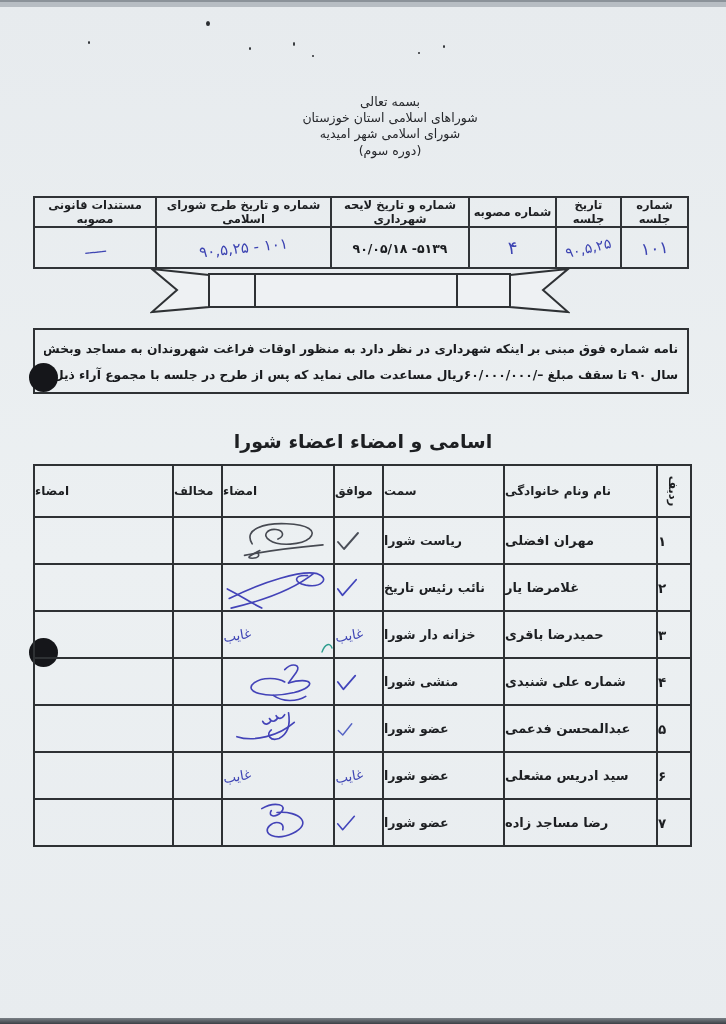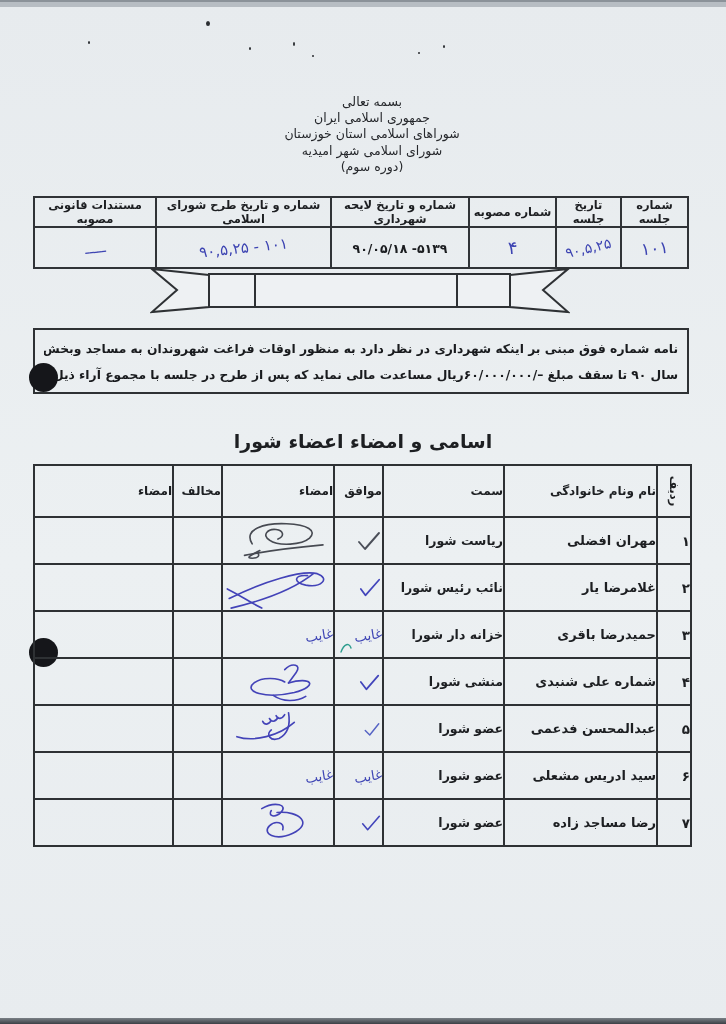--- a/index.html
+++ b/index.html
@@ -7,21 +7,21 @@
     position:relative; width:726px; height:1024px; overflow:hidden;
     background:linear-gradient(180deg,#e7ebee 0%,#ecf0f2 55%,#e8eceF 100%);
     font-family:"DejaVu Sans", sans-serif; color:#1d1f22;
   }
   
   .top-edge{position:absolute;left:0;top:0;width:100%;height:5px;background:#b7bdc3;border-top:2px solid #8b9299;}
   .bottom-edge{position:absolute;left:0;bottom:0;width:100%;height:6px;background:linear-gradient(180deg,#7a8086,#3c4046);}
   .speck{position:absolute;background:#2a2d31;border-radius:50%;}
   .punch-hole{position:absolute;width:29px;height:29px;border-radius:50%;background:#15161a;}
   
-  .letterhead{position:absolute;left:240px;top:94px;width:264px;text-align:center;
+  .letterhead{position:absolute;left:258px;top:94px;width:264px;text-align:center;
     font-size:12.5px;line-height:16.2px;color:#26282c;direction:rtl;}
   
   table{border-collapse:collapse;table-layout:fixed;}
   .meta{position:absolute;left:33px;top:196px;width:654px;direction:rtl;}
   .meta th,.meta td{border:2px solid #303337;text-align:center;vertical-align:middle;overflow:visible;}
   .meta th{height:27px;font-size:11.5px;font-weight:bold;padding:0 2px;margin-top:29px;}
   .meta td{height:37px;}
   .printed-val{font-size:12.5px;font-weight:bold;color:#1b1d20;white-space:nowrap;}
   .hw{display:inline-block;color:#3d44b2;font-size:15px;white-space:nowrap;}
   .hw-101{transform:rotate(-5deg);font-size:17px;}
@@ -36,21 +36,21 @@
     font-size:13.5px;font-weight:bold;direction:rtl;}
   
   .res-box{position:absolute;left:33px;top:328px;width:656px;height:66px;box-sizing:border-box;
     border:2px solid #2e3134;padding:6px 9px 0 9px;direction:rtl;}
   .res-line{font-size:12.3px;font-weight:bold;line-height:26px;color:#191b1e;
     text-align:justify;text-align-last:justify;white-space:nowrap;overflow:hidden;}
   
   .members-title{position:absolute;left:0;top:430px;width:726px;text-align:center;
     font-size:19px;font-weight:bold;direction:rtl;}
   .members{position:absolute;left:33px;top:464px;width:657px;direction:rtl;}
-  .members th,.members td{border:2px solid #2e3134;text-align:right;vertical-align:middle;padding:0;overflow:visible;}
+  .members th,.members td{border:2px solid #2e3134;text-align:left;vertical-align:middle;padding:0;overflow:visible;}
   .members th{height:50px;font-size:12px;font-weight:bold;}
   .members td{height:45px;}
   .c-name{font-size:13px;font-weight:bold;border-radius:11px;}
   .c-role{font-size:12.5px;font-weight:bold;}
   .c-no{font-size:13.5px;font-weight:bold;}
   .radif-rot{display:inline-block;transform:rotate(90deg);white-space:nowrap;font-size:11.5px;}
   .check{display:inline-block;vertical-align:middle;}
   .check polyline{fill:none;stroke-width:1.9;stroke-linecap:round;stroke-linejoin:round;}
   .check-dark polyline{stroke:#4a4e58;}
   .check-blue polyline{stroke:#4245bb;}
@@ -72,21 +72,20 @@
   <div class="speck" style="left:206px;top:21px;width:4px;height:5px;"></div>
   <div class="speck" style="left:88px;top:41px;width:2px;height:3px;"></div>
   <div class="speck" style="left:249px;top:47px;width:2px;height:3px;"></div>
   <div class="speck" style="left:293px;top:42px;width:2px;height:4px;"></div>
   <div class="speck" style="left:443px;top:45px;width:2px;height:3px;"></div>
   <div class="speck" style="left:418px;top:52px;width:2px;height:2px;"></div>
   <div class="speck" style="left:312px;top:55px;width:2px;height:2px;"></div>
 
   <div class="letterhead">
     <div>بسمه تعالی</div>
-    <div>جمهوری اسلامی ایران</div>
     <div>شوراهای اسلامی استان خوزستان</div>
     <div>شورای اسلامی شهر امیدیه</div>
     <div>(دوره سوم)</div>
   </div>
 
   <table class="meta" dir="rtl">
     <colgroup>
       <col style="width:67px">
         <col style="width:65px">
         <col style="width:87px">
@@ -171,21 +170,21 @@
           <path d="M36 33 C26 38 21 41 28 41 C34 41 37 38 33 35"></path>
         </svg>
       </td>
       <td></td>
       <td></td>
     </tr>
 
     <tr>
       <td class="c-no">۲</td>
       <td class="c-name">غلامرضا یار</td>
-      <td class="c-role">نائب رئیس شورا</td>
+      <td class="c-role">نائب رئیس تاریخ</td>
       <td>
         <svg class="check check-blue" width="24" height="22" viewBox="0 0 26 24">
               <polyline points="3,13 8,20 23,3"></polyline>
             </svg>
       </td>
       <td>
         <svg class="sig sig-blue" width="110" height="44" viewBox="0 0 110 46">
           <path d="M4 34 C40 16 80 4 96 8 C110 13 100 23 84 20 C70 17 72 9 86 10"></path>
           <path d="M92 8 C72 24 40 36 6 44"></path>
           <path d="M2 24 C14 30 26 38 38 44"></path>

